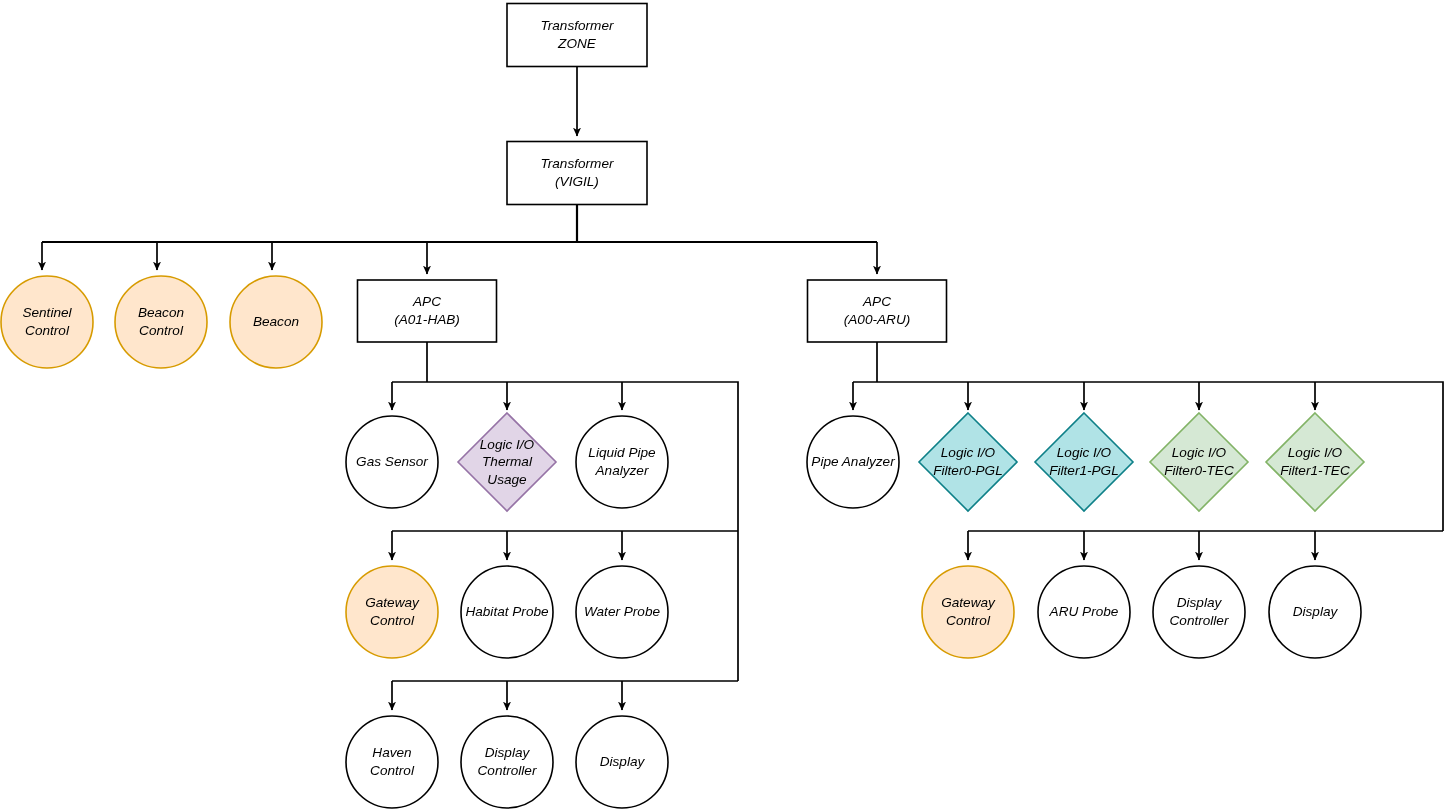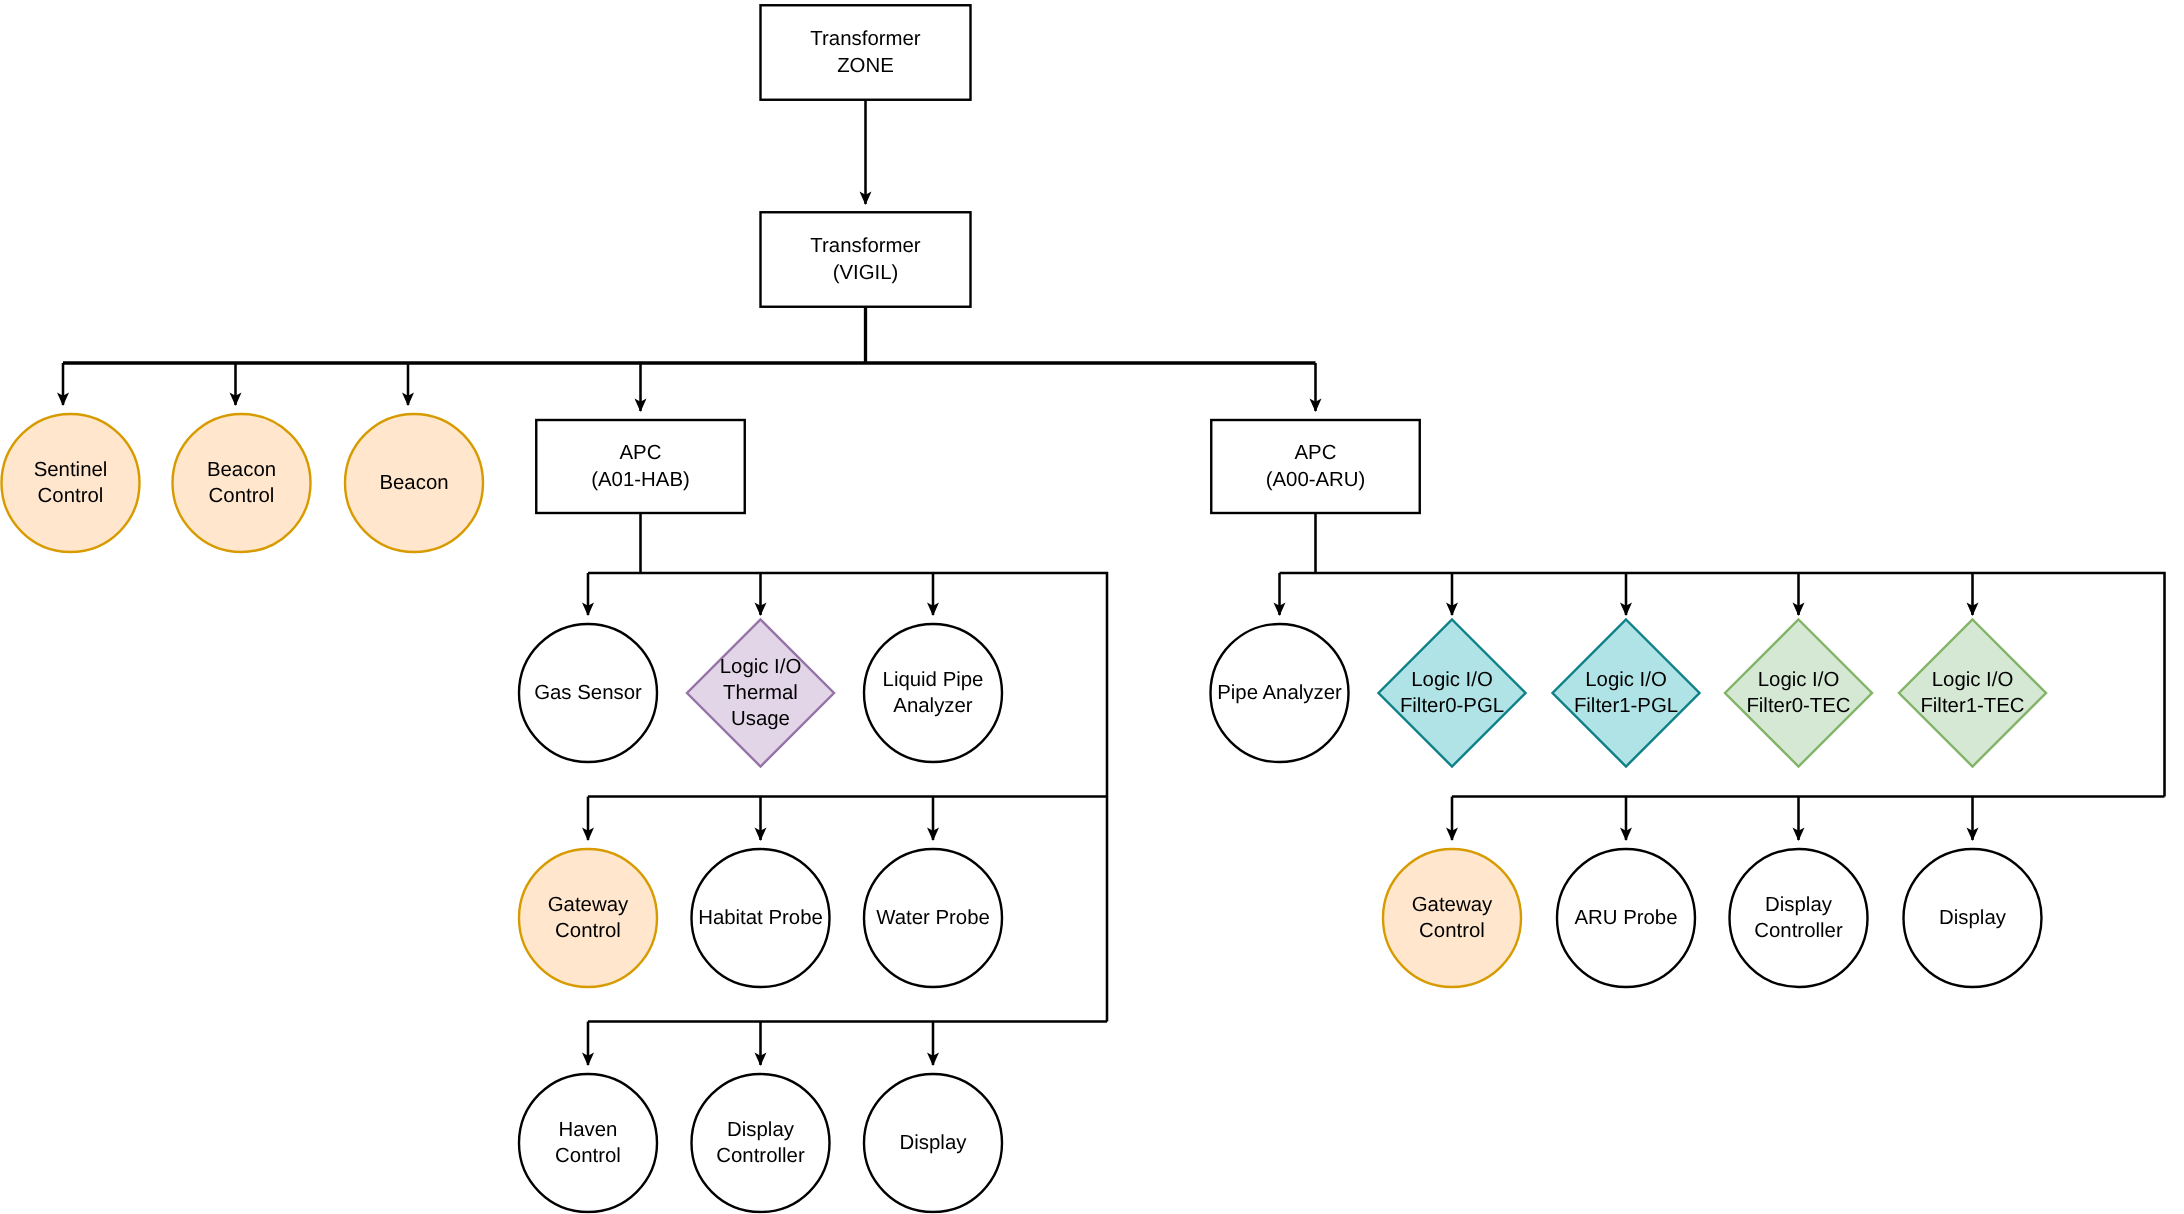--- a/index.html
+++ b/index.html
@@ -10,20 +10,21 @@
   body {
     width: 1456px;
     height: 809px;
     overflow: hidden;
     font-family: "Liberation Sans", sans-serif;
   }
   #diagram-root {
     position: relative;
     width: 1380px;
     height: 809px;
+    font-style: italic;
   }
   svg#flow {
     display: block;
     width: 1456px;
     height: 809px;
   }
   .node-shape {
     stroke-width: 1.6;
   }
   .edge-line {

